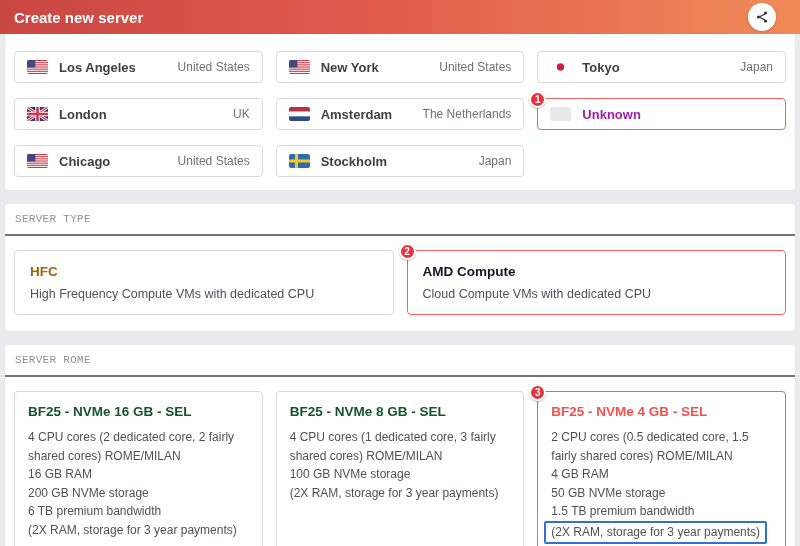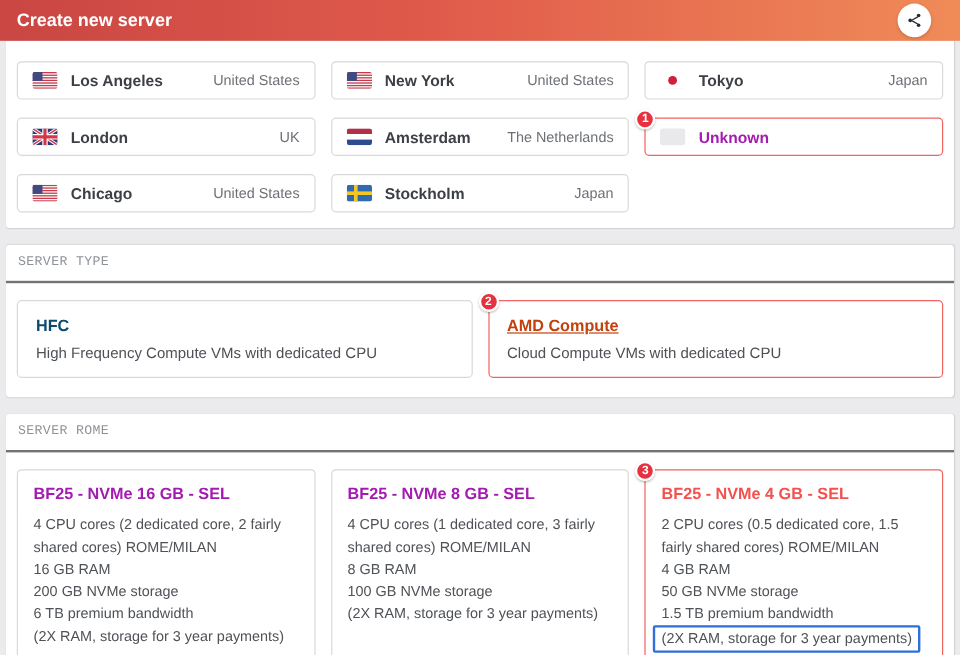--- a/index.html
+++ b/index.html
@@ -63,33 +63,33 @@
     box-shadow: 0 1px 2px rgba(0,0,0,.25);
     z-index: 2;
   }
   
   .type-grid { display: grid; grid-template-columns: 1fr 1fr; gap: 13px; }
   .type-card {
     border: 1px solid #d9d9dc; border-radius: 4px;
     padding: 13px 15px; position: relative; cursor: pointer; background: #fff;
   }
   .type-card.selected { border-color: #f2625f; }
-  .type-name { font-size: 13.5px; font-weight: bold; color: #0c4a6e; margin-bottom: 8px; }
-  .type-card.selected .type-name { color: #c2410c; text-decoration: underline; }
+  .type-name { font-size: 13.5px; font-weight: bold; color: #a16207; margin-bottom: 8px; }
+  .type-card.selected .type-name { color: #0f172a; }
   .type-desc { font-size: 12.5px; color: #4e5257; }
   
   .size-grid { display: grid; grid-template-columns: repeat(3, 1fr); gap: 13px; }
   .size-card {
     border: 1px solid #d9d9dc; border-radius: 4px;
     position: relative; display: flex; flex-direction: column;
     background: #fff; cursor: pointer;
   }
   .size-card.selected { border-color: #f2625f; }
   .size-body { padding: 12px 13px 11px; flex: 1; }
-  .size-name { font-size: 13.5px; font-weight: bold; color: #a21caf; margin-bottom: 9px; }
+  .size-name { font-size: 13.5px; font-weight: bold; color: #14532d; margin-bottom: 9px; }
   .size-card.selected .size-name { color: #f2524f; }
   .size-spec { font-size: 12px; color: #4e5257; line-height: 1.55; }
   .size-footer {
     border-top: 1px solid #e4e4e7; background: #f7f7f9;
     padding: 12px 13px; font-size: 12.5px; color: #4e5257;
     border-radius: 0 0 4px 4px;
   }
   .highlight-box {
     display: inline-block;
     border: 2px solid #2e6fd8; border-radius: 2px;
@@ -255,21 +255,20 @@
           <div class="size-spec">6 TB premium bandwidth</div>
           <div class="size-spec">(2X RAM, storage for 3 year payments)</div>
         </div>
         <div class="size-footer">$110.00 / Annually</div>
       </div>
 
       <div class="size-card">
         <div class="size-body">
           <div class="size-name">BF25 - NVMe 8 GB - SEL</div>
           <div class="size-spec">4 CPU cores (1 dedicated core, 3 fairly shared cores) ROME/MILAN</div>
-          <div class="size-spec">8 GB RAM</div>
           <div class="size-spec">100 GB NVMe storage</div>
           <div class="size-spec">(2X RAM, storage for 3 year payments)</div>
         </div>
         <div class="size-footer">$60.00 / Annually</div>
       </div>
 
       <div class="size-card selected">
         <span class="badge">3</span>
         <div class="size-body">
           <div class="size-name">BF25 - NVMe 4 GB - SEL</div>

